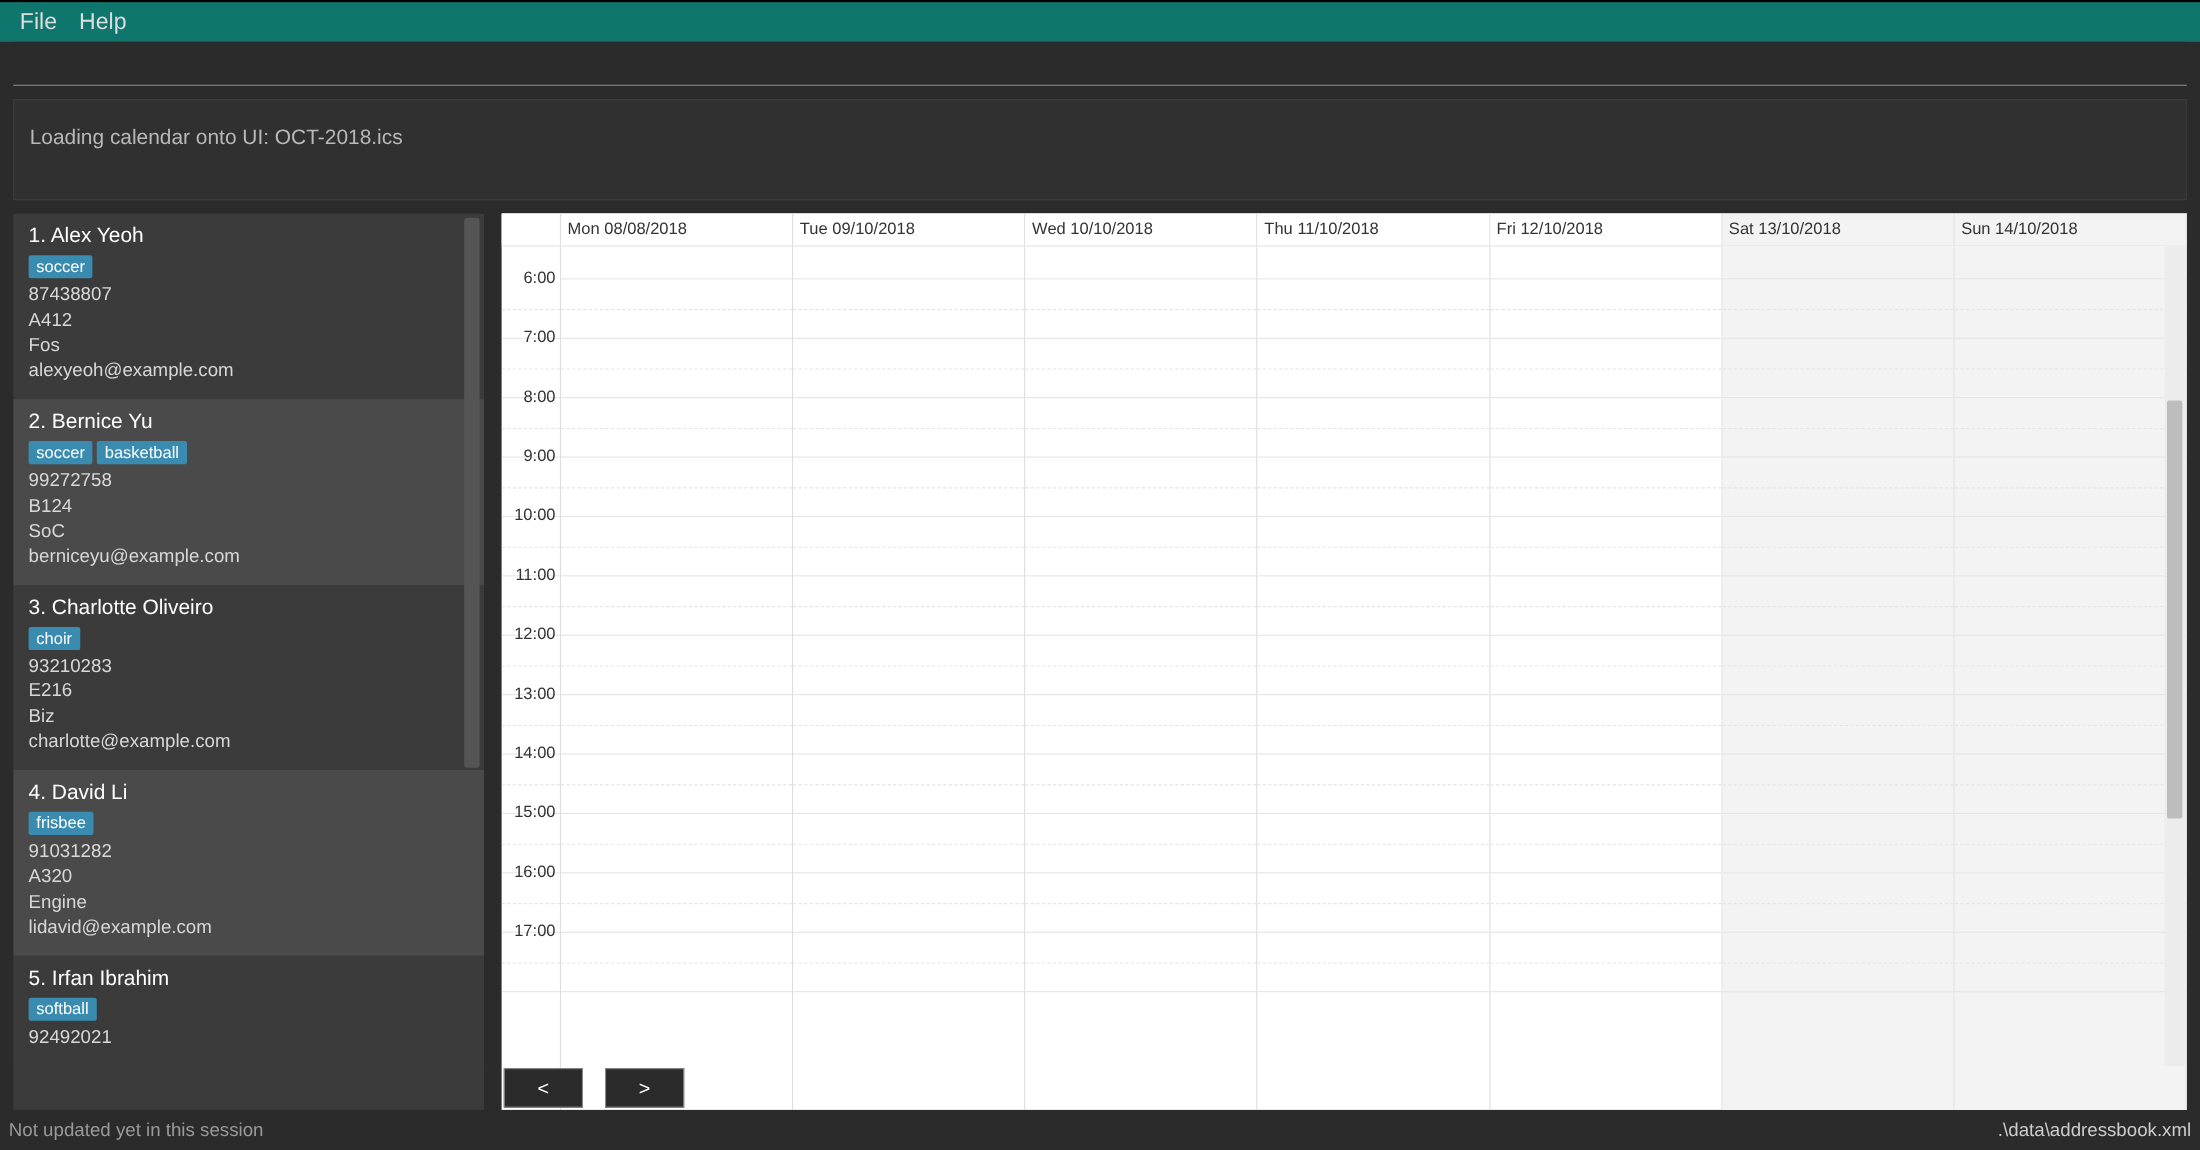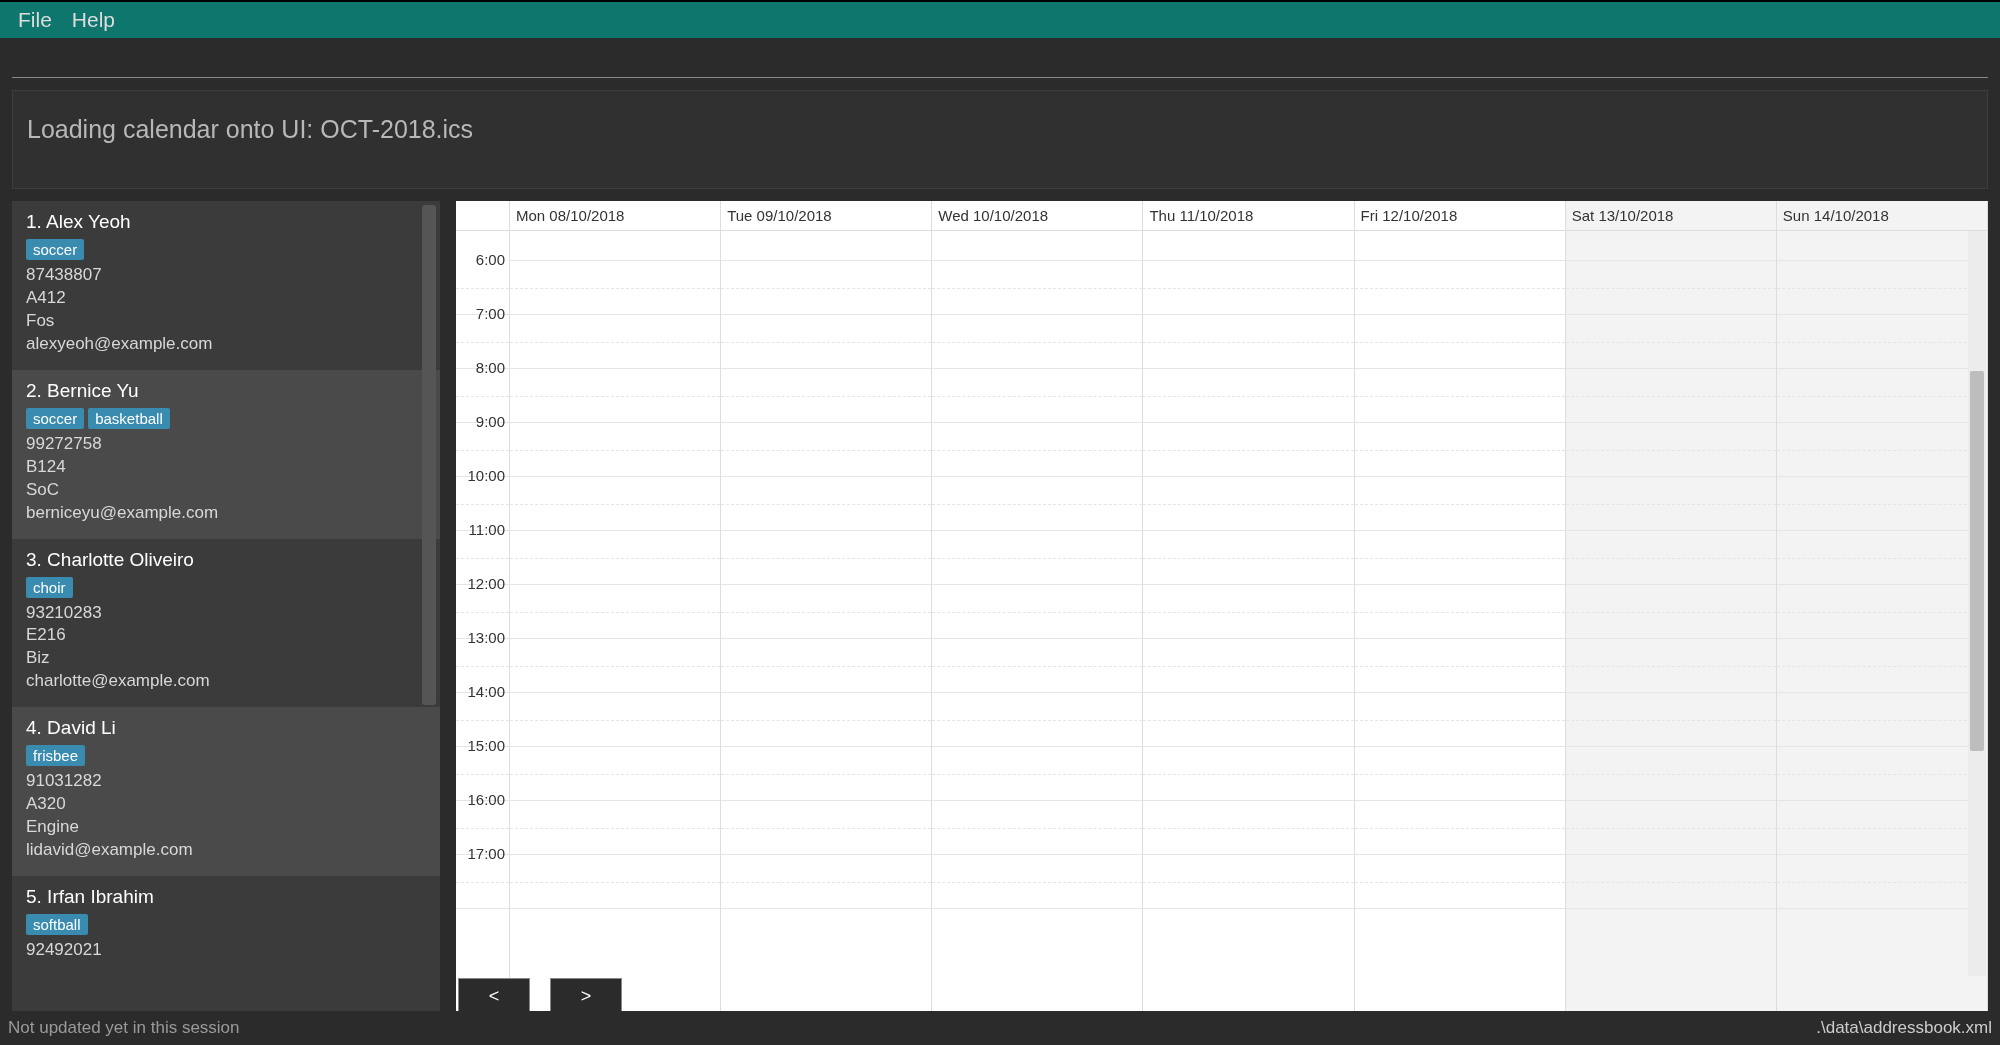--- a/index.html
+++ b/index.html
@@ -29,21 +29,21 @@
     height: 40px;
     background: #2b2b2b;
     border-bottom: 1px solid #888;
     margin: 0 12px;
   }
   .status-header {
     margin: 12px 12px 0 12px;
     background: #303030;
     padding: 24px 14px 44px 14px;
     color: #b8b8b8;
-    font-size: 25px;
+    font-size: 19px;
     font-weight: 300;
     border: 1px solid #3d3d3d;
   }
   .main-row {
     display: flex;
     height: calc(100% - 2px - 38px - 40px - 100px - 38px);
     padding: 12px 12px 0 12px;
     gap: 16px;
   }
   
@@ -265,21 +265,21 @@
           <div class="tags"><span class="tag">softball</span></div>
           <div class="contact-line">92492021</div>
         </div>
       </div>
     <div class="sidebar-scroll-thumb"></div>
   </div>
 
   <div class="calendar-panel">
     <div class="cal-header-row" id="cal-header-row">
       <div class="cal-time-gutter-head"></div>
-    <div class="cal-day-head">Mon 08/10/2018</div>
+    <div class="cal-day-head">Mon 08/08/2018</div>
         <div class="cal-day-head">Tue 09/10/2018</div>
         <div class="cal-day-head">Wed 10/10/2018</div>
         <div class="cal-day-head">Thu 11/10/2018</div>
         <div class="cal-day-head">Fri 12/10/2018</div>
         <div class="cal-day-head weekend">Sat 13/10/2018</div>
         <div class="cal-day-head weekend">Sun 14/10/2018</div>
       </div>
     <div class="cal-body">
       <div class="cal-grid" id="cal-grid">
         <div class="cal-time-gutter" id="cal-time-gutter">

